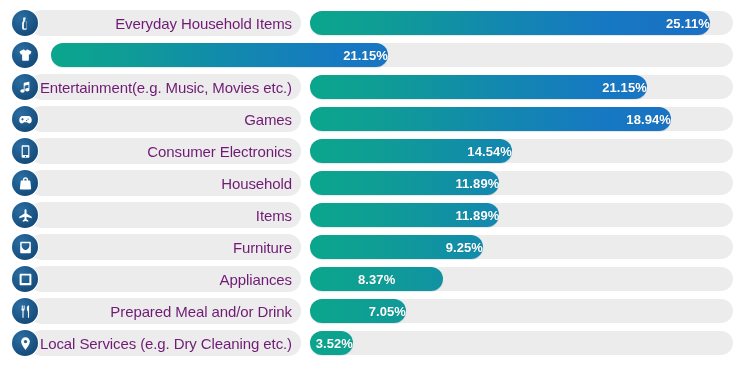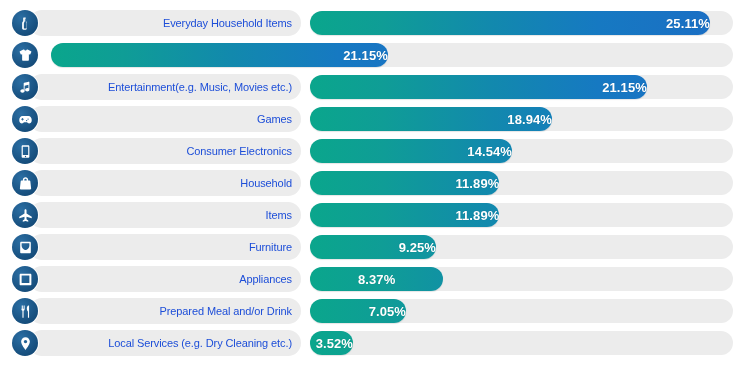--- a/index.html
+++ b/index.html
@@ -70,22 +70,22 @@
     padding-left: 18px;
     padding-right: 9px;
     box-sizing: border-box;
     display: flex;
     align-items: center;
     justify-content: flex-end;
     position: relative;
     z-index: 1;
   }
   .label-text {
-    font-size: 11px;
-    color: #1d4ed8;
+    font-size: 15px;
+    color: #701a75;
     white-space: nowrap;
     letter-spacing: -0.1px;
     line-height: 1;
   }
   
   .bar-area {
     flex: 1 1 auto;
     height: 26px;
     position: relative;
     margin-left: 9px;
@@ -188,21 +188,21 @@
             <svg viewBox="0 0 24 24">
               <path d="M7.2 6.5C4.3 6.5 2 9.4 2 13s2.3 5.3 4.4 5.3c1.3 0 2.1-.7 2.8-1.4l.7-.7h4.2l.7.7c.7.7 1.5 1.4 2.8 1.4 2.1 0 4.4-1.7 4.4-5.3s-2.3-6.5-5.2-6.5H7.2zm-.7 3.1h1.3v1.3h1.3v1.3H7.8v1.3H6.5v-1.3H5.2v-1.3h1.3V9.6zm9.6.6a1.05 1.05 0 1 1 0 2.1 1.05 1.05 0 0 1 0-2.1zm-2.3 2.4a1.05 1.05 0 1 1 0 2.1 1.05 1.05 0 0 1 0-2.1z"></path>
             </svg>
           </div>
         </div>
         <div class="label-pill">
           <span class="label-text">Games</span>
         </div>
         <div class="bar-area">
           <div class="bar-track"></div>
-          <div class="bar-fill" style="width: 242px;">
+          <div class="bar-fill" style="width: 361px;">
             <span class="bar-value">18.94%</span>
           </div>
         </div>
       </div>
       <div class="row">
         <div class="icon-wrap">
           <div class="icon-circle">
             <svg viewBox="0 0 24 24">
               <path d="M7.7 1.9c-1 0-1.9.9-1.9 1.9v16.4c0 1 .9 1.9 1.9 1.9h8.6c1 0 1.9-.9 1.9-1.9V3.8c0-1-.9-1.9-1.9-1.9H7.7zm0 2.6h8.6v13.2H7.7V4.5zM12 18.7c.6 0 1.1.5 1.1 1.1S12.6 21 12 21s-1.1-.5-1.1-1.1.5-1.2 1.1-1.2z"></path>
             </svg>
@@ -260,21 +260,21 @@
             <svg viewBox="0 0 24 24">
               <path d="M5.3 2.7c-1 0-1.8.8-1.8 1.8v14.9c0 1 .8 1.8 1.8 1.8h13.4c1 0 1.8-.8 1.8-1.8V4.5c0-1-.8-1.8-1.8-1.8H5.3zm1 2.4h11.4c.3 0 .5.2.5.5V9c0 2.4-2.2 5.6-5.2 6.8a2 2 0 0 1-1.9 0C8.1 14.6 5.8 11.4 5.8 9V5.6c0-.3.2-.5.5-.5z"></path>
             </svg>
           </div>
         </div>
         <div class="label-pill">
           <span class="label-text">Furniture</span>
         </div>
         <div class="bar-area">
           <div class="bar-track"></div>
-          <div class="bar-fill" style="width: 126px;">
+          <div class="bar-fill" style="width: 173px;">
             <span class="bar-value">9.25%</span>
           </div>
         </div>
       </div>
       <div class="row">
         <div class="icon-wrap">
           <div class="icon-circle">
             <svg viewBox="0 0 24 24">
               <path d="M4.4 2.6c-1 0-1.8.8-1.8 1.8v15.2c0 1 .8 1.8 1.8 1.8h15.2c1 0 1.8-.8 1.8-1.8V4.4c0-1-.8-1.8-1.8-1.8H4.4zm1.9 2.9h11.4c.3 0 .5.2.5.5v11.1c0 .3-.2.5-.5.5H6.3c-.3 0-.5-.2-.5-.5V6c0-.3.2-.5.5-.5z"></path>
             </svg>

